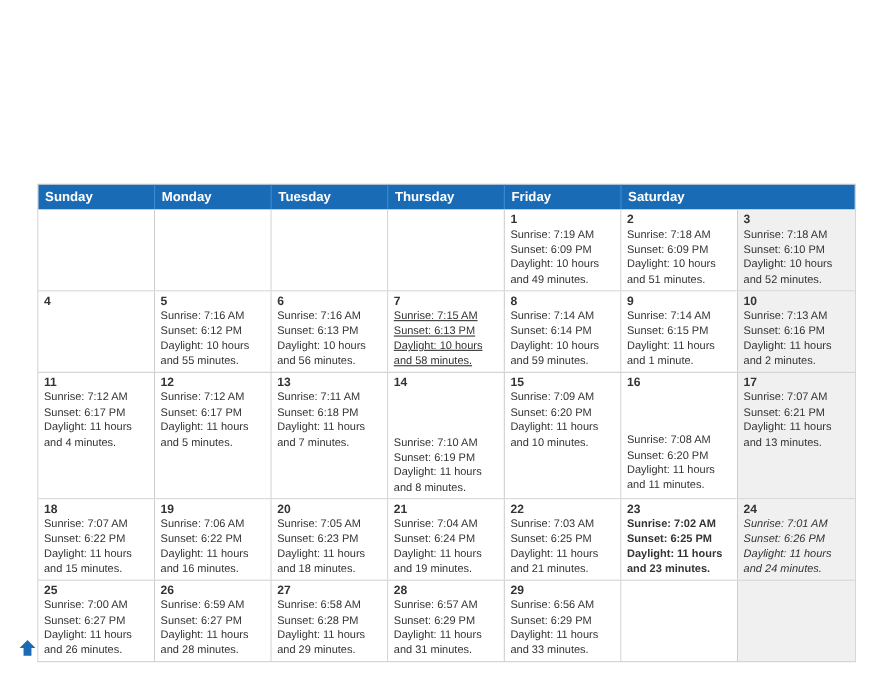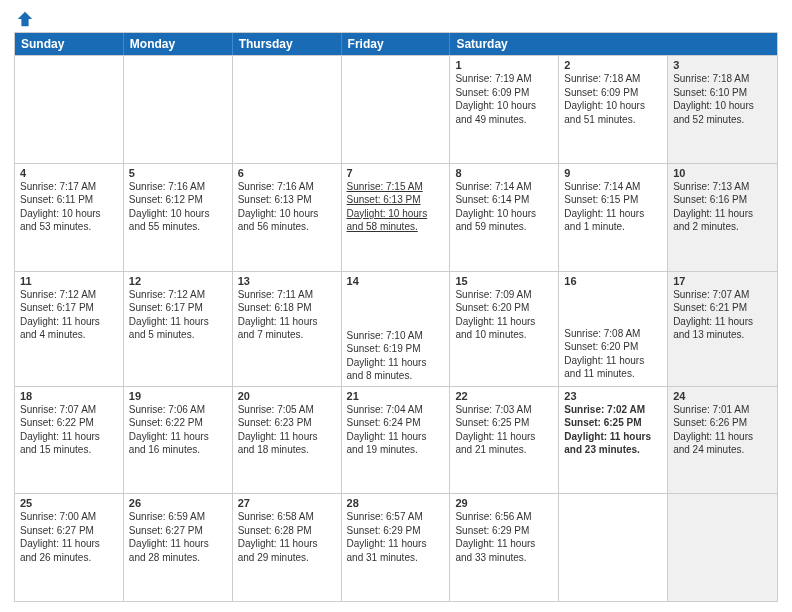--- a/index.html
+++ b/index.html
@@ -8,21 +8,22 @@
       background: #fff;
       width: 792px;
       height: 612px;
       overflow: hidden;
     }
     .page {
       width: 792px;
       height: 612px;
       padding: 10px 14px 10px 14px;
       display: flex;
-      flex-direction: column;
+      flex-direction: row;
+      align-items: flex-end;
     }
     .header {
       display: flex;
       justify-content: space-between;
       align-items: flex-start;
       margin-bottom: 8px;
     }
     .logo {
       display: flex;
       flex-direction: column;
@@ -131,20 +132,21 @@
     <div class="title-block">
       <div class="month-title"></div>
       <div class="subtitle"></div>
     </div>
   </div>
 
   <div class="calendar">
     <div class="cal-header-row">
     <div class="cal-header-cell">Sunday</div>
         <div class="cal-header-cell">Monday</div>
+        <div class="cal-header-cell">Tuesday</div>
         <div class="cal-header-cell">Thursday</div>
         <div class="cal-header-cell">Friday</div>
         <div class="cal-header-cell">Saturday</div>
       </div>
     <div class="cal-body">
     <div class="cal-row">
           <div class="cal-cell empty"></div>
           <div class="cal-cell empty"></div>
           <div class="cal-cell empty"></div>
           <div class="cal-cell empty"></div>
@@ -163,23 +165,20 @@
           <div class="cal-cell shaded">
             <div class="day-number">3</div>
             <div class="cell-text" style="white-space: pre-line;">Sunrise: 7:18 AM
 Sunset: 6:10 PM
 Daylight: 10 hours and 52 minutes.</div>
           </div>
         </div>
         <div class="cal-row">
           <div class="cal-cell empty">
             <div class="day-number">4</div>
-            <div class="cell-text" style="white-space: pre-line;">Sunrise: 7:17 AM
-Sunset: 6:11 PM
-Daylight: 10 hours and 53 minutes.</div>
           </div>
           <div class="cal-cell empty">
             <div class="day-number">5</div>
             <div class="cell-text" style="white-space: pre-line;">Sunrise: 7:16 AM
 Sunset: 6:12 PM
 Daylight: 10 hours and 55 minutes.</div>
           </div>
           <div class="cal-cell empty">
             <div class="day-number">6</div>
             <div class="cell-text" style="white-space: pre-line;">Sunrise: 7:16 AM
@@ -287,21 +286,21 @@
 Daylight: 11 hours and 21 minutes.</div>
           </div>
           <div class="cal-cell empty">
             <div class="day-number">23</div>
             <div class="cell-text" style="white-space: pre-line; font-weight: bold;">Sunrise: 7:02 AM
 Sunset: 6:25 PM
 Daylight: 11 hours and 23 minutes.</div>
           </div>
           <div class="cal-cell shaded">
             <div class="day-number">24</div>
-            <div class="cell-text" style="white-space: pre-line;">Sunrise: 7:01 AM
+            <div class="cell-text" style="white-space: pre-line; font-style: italic;">Sunrise: 7:01 AM
 Sunset: 6:26 PM
 Daylight: 11 hours and 24 minutes.</div>
           </div>
         </div>
         <div class="cal-row">
           <div class="cal-cell empty">
             <div class="day-number">25</div>
             <div class="cell-text" style="white-space: pre-line;">Sunrise: 7:00 AM
 Sunset: 6:27 PM
 Daylight: 11 hours and 26 minutes.</div>

